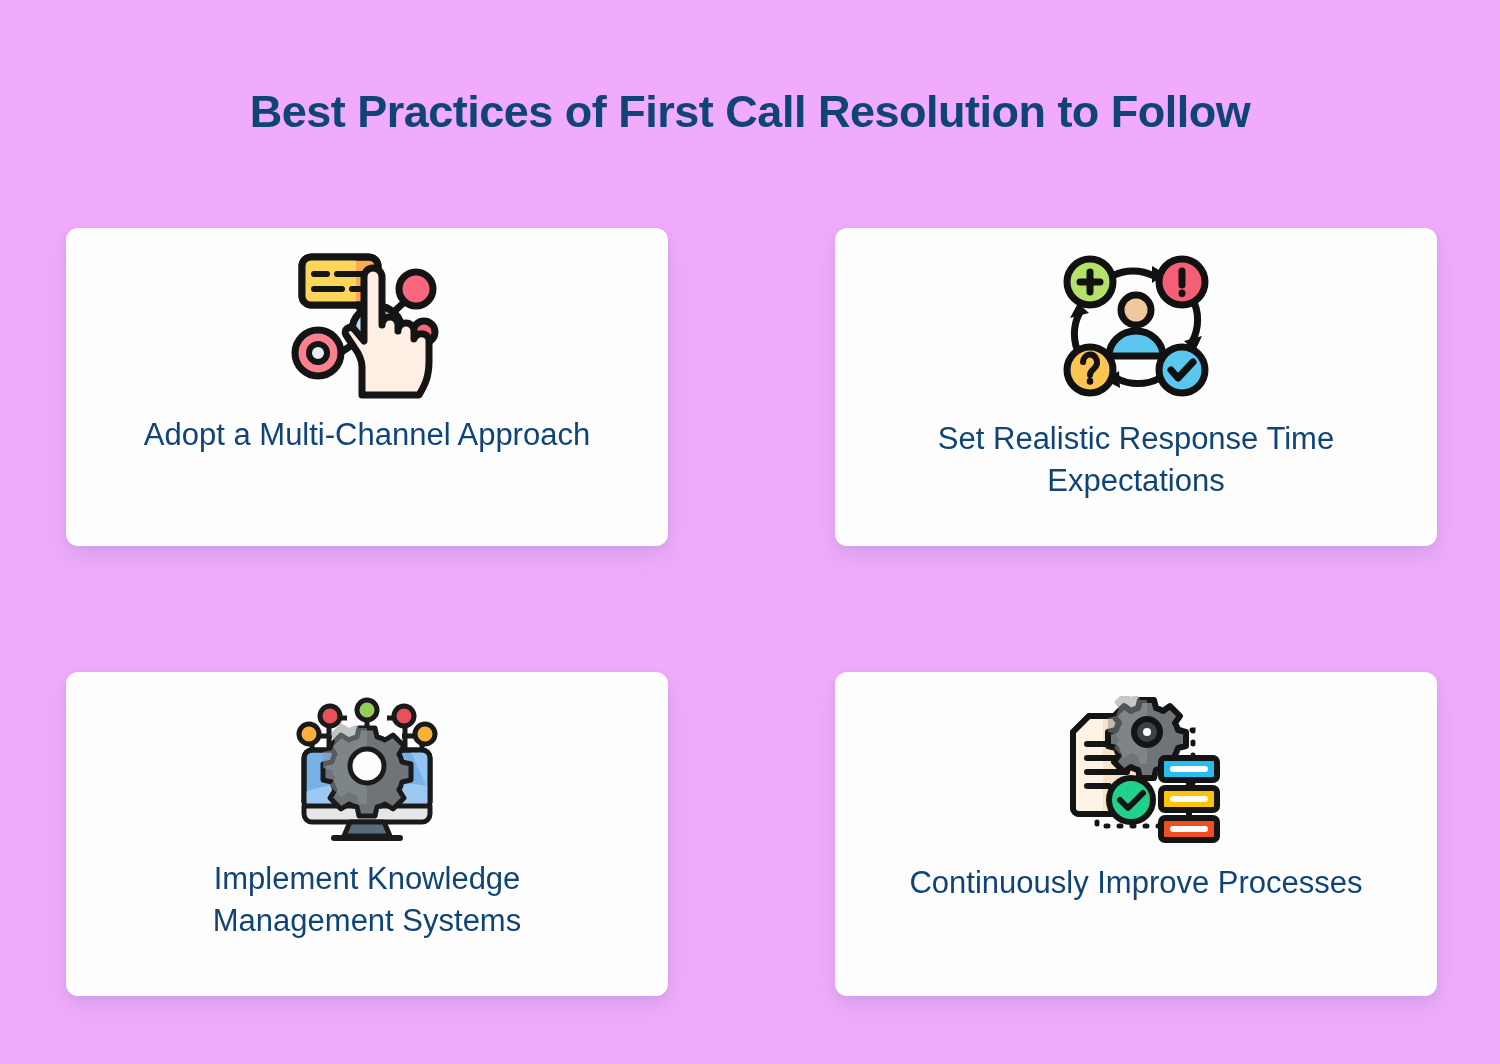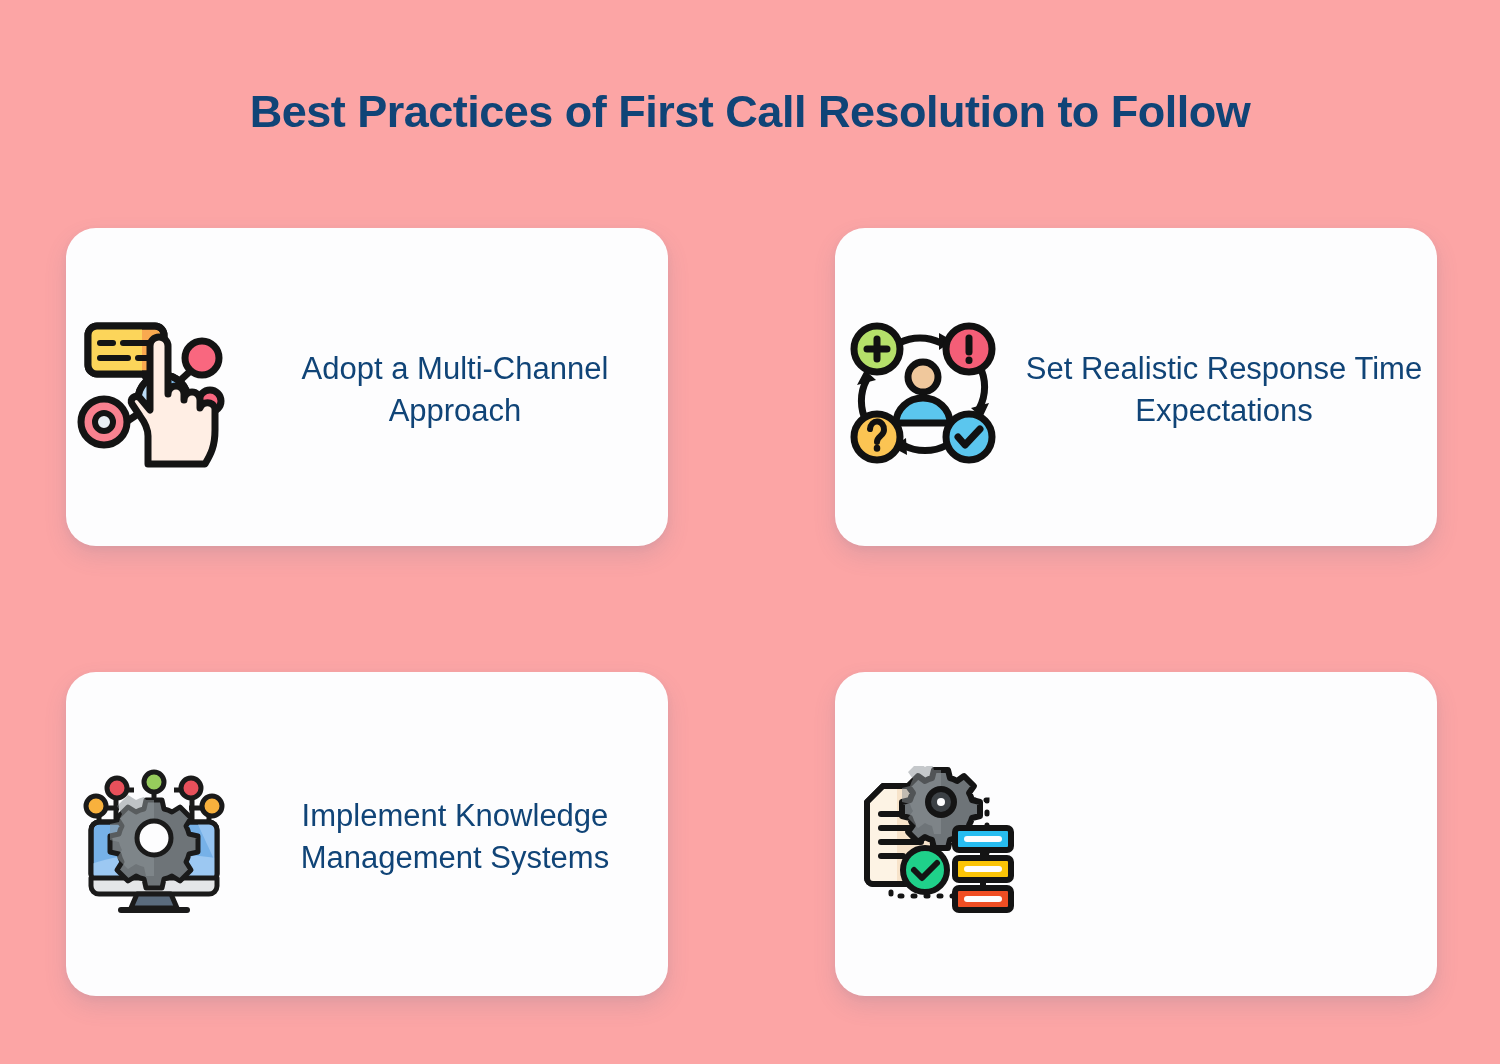--- a/index.html
+++ b/index.html
@@ -6,21 +6,21 @@
   * { margin:0; padding:0; box-sizing:border-box; }
   html, body {
     width:1500px; height:1064px;
     background:#eaf4fd;
     font-family:"Liberation Sans", sans-serif;
     overflow:hidden;
   }
   .page {
     position:relative;
     width:1500px; height:1064px;
-    background:#fca5a5;
+    background:#f0abfc;
   }
   .page-title {
     position:absolute;
     left:0; right:0; top:86px;
     text-align:center;
     font-size:45px;
     font-weight:bold;
     letter-spacing:-0.5px;
     color:#104477;
     font-family:"Liberation Sans", sans-serif;
@@ -31,25 +31,25 @@
     width:1371px; height:768px;
     display:grid;
     grid-template-columns:602px 602px;
     grid-template-rows:318px 324px;
     column-gap:167px;
     row-gap:126px;
   }
   .card {
     position:relative;
     background:#fdfdfe;
-    border-radius:30px;
+    border-radius:12px;
     box-shadow:0 10px 22px rgba(86,110,150,0.16),
                0 2px 6px rgba(86,110,150,0.08);
     display:flex;
-    flex-direction:row;
+    flex-direction:column;
     align-items:center;
     justify-content:flex-start;
   }
   .card-icon {
     margin-top:10px;
     width:190px; height:170px;
     display:flex;
     align-items:center;
     justify-content:center;
   }
@@ -241,16 +241,17 @@
             <line x1="138" y1="70" x2="138" y2="130" stroke="#141414" stroke-width="6"></line>
             <rect x="110" y="62" width="56" height="22" rx="4" fill="#28bdf0" stroke="#141414" stroke-width="6"></rect>
             <line x1="122" y1="73" x2="154" y2="73" stroke="#fdfdfe" stroke-width="6" stroke-linecap="round"></line>
             <rect x="110" y="92" width="56" height="22" rx="4" fill="#fbc407" stroke="#141414" stroke-width="6"></rect>
             <line x1="122" y1="103" x2="154" y2="103" stroke="#fdfdfe" stroke-width="6" stroke-linecap="round"></line>
             <rect x="110" y="122" width="56" height="22" rx="4" fill="#f04e23" stroke="#141414" stroke-width="6"></rect>
             <line x1="122" y1="133" x2="154" y2="133" stroke="#fdfdfe" stroke-width="6" stroke-linecap="round"></line>
           </g>
         </svg>
       </div>
+      <div class="card-label">Continuously Improve Processes</div>
     </div>
 
   </div>
 </div>
 
 </body></html>

